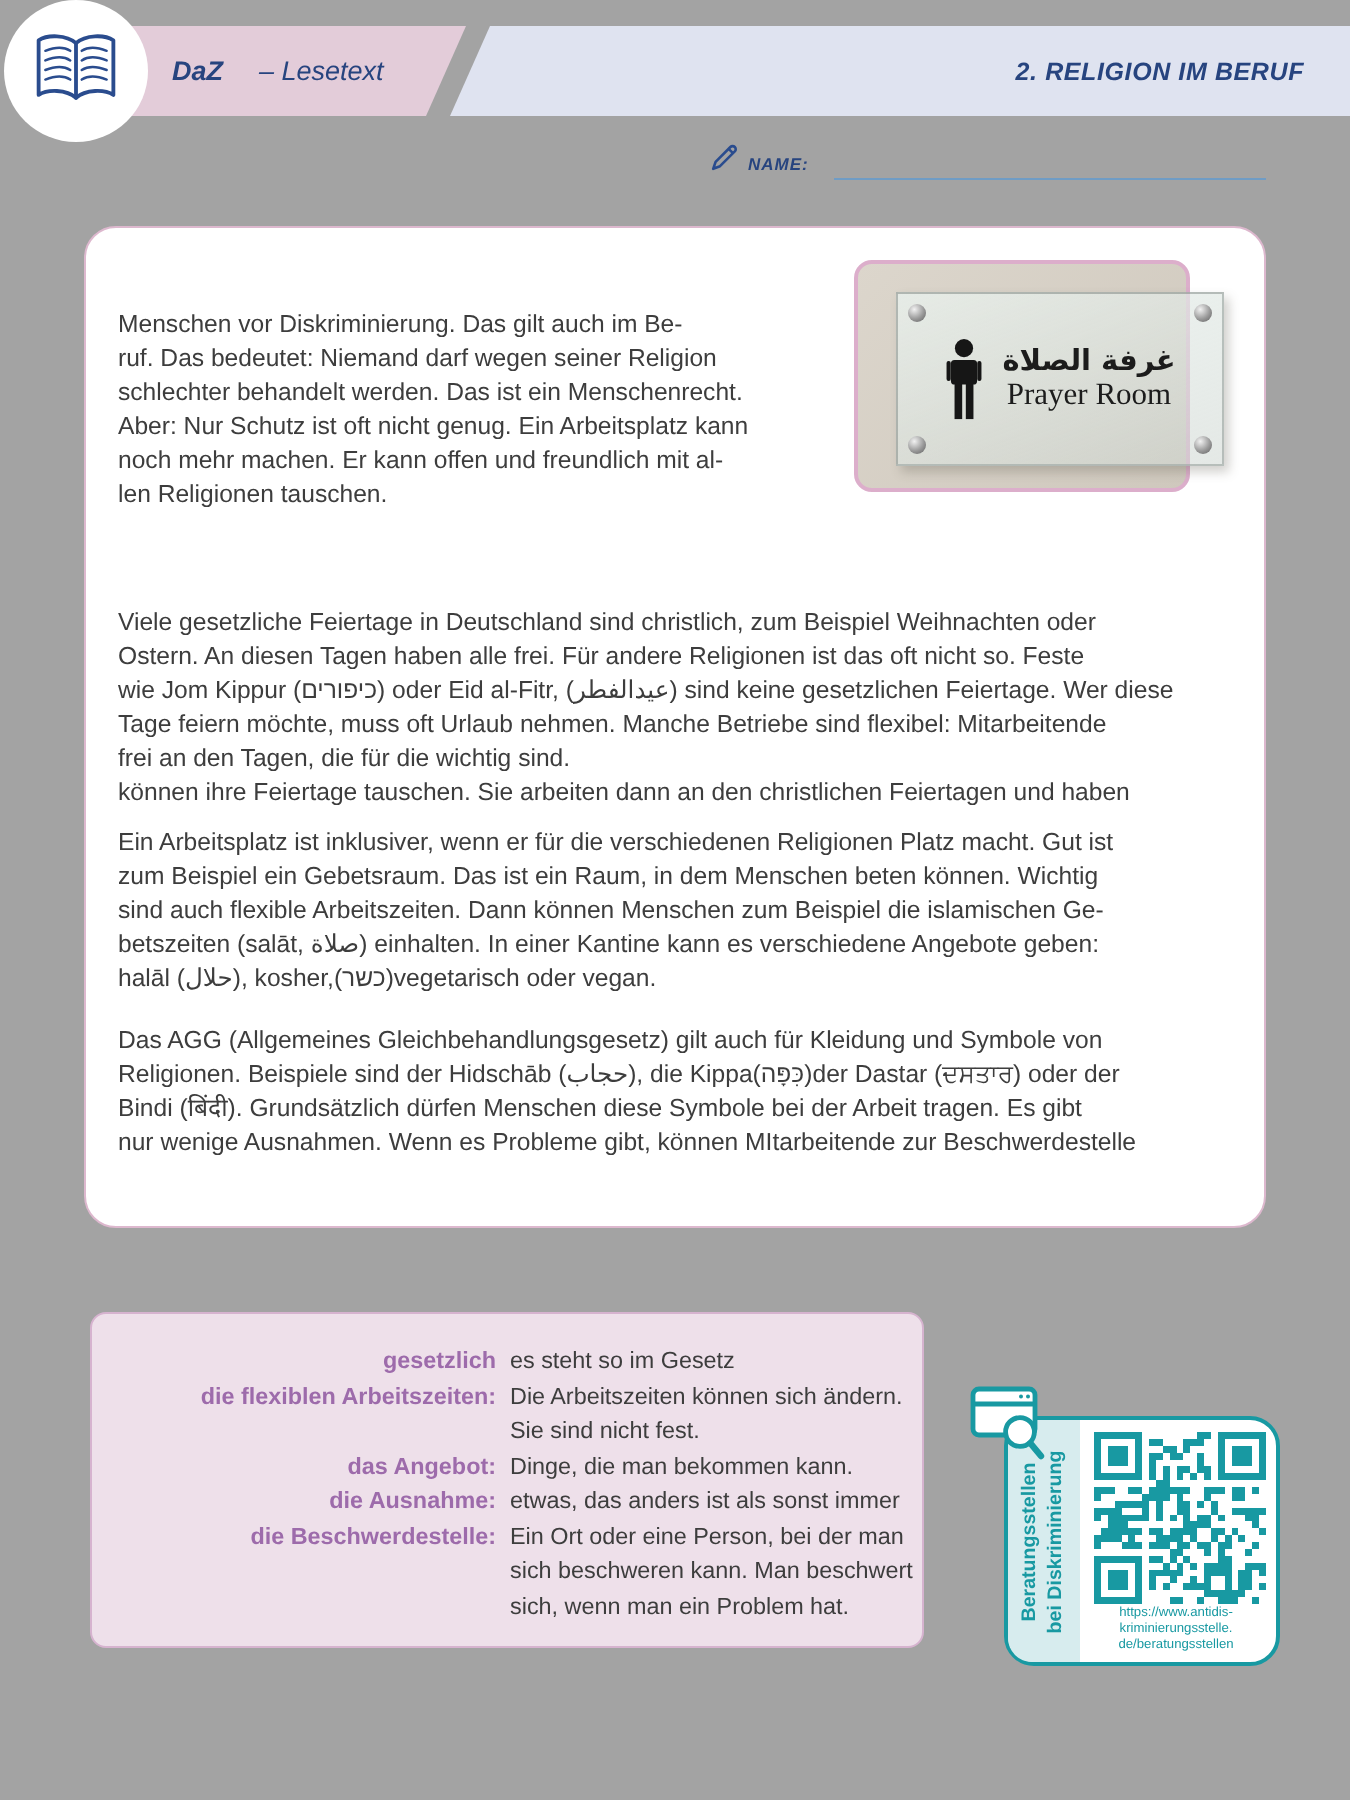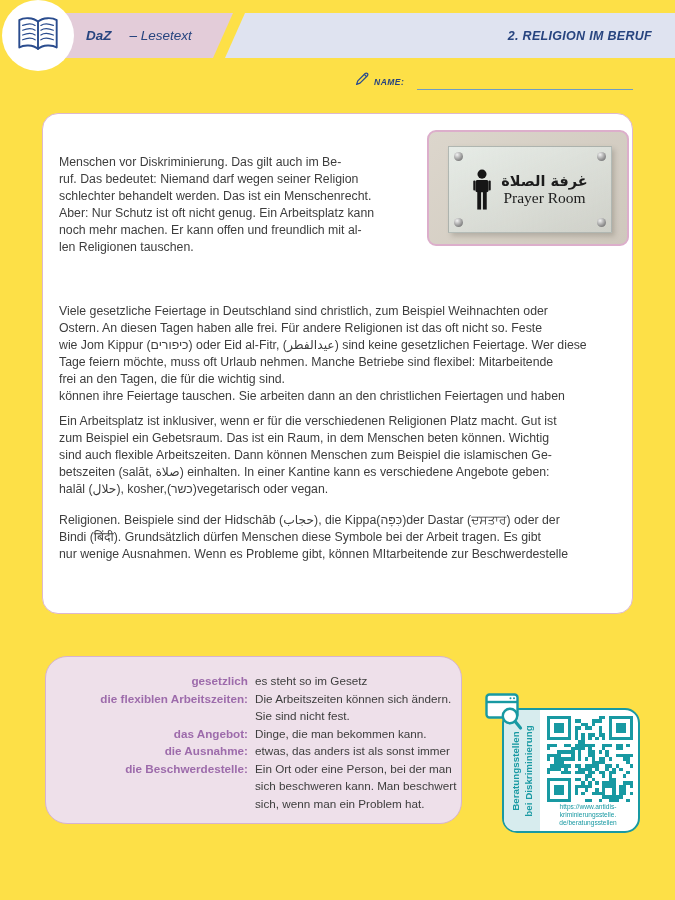--- a/index.html
+++ b/index.html
@@ -11,21 +11,21 @@
     --body-text:#3d3d3d;
     --glossary-bg:#eee0ea;
     --glossary-border:#d6b3cf;
     --glossary-term:#9d6bab;
     --teal:#1899a2;
     --teal-light:#d7ecee;
     --underline-blue:#6f9cc5;
     --photo-border:#dcaecb;
   }
   html,body{margin:0;padding:0;background:#fff;}
-  .page{position:relative;width:675px;height:900px;background:#fde047;overflow:hidden;
+  .page{position:relative;width:675px;height:900px;background:#a3a3a3;overflow:hidden;
         font-family:"Liberation Sans","DejaVu Sans",sans-serif;color:var(--body-text);}
 
   
   .banner-pink{position:absolute;left:40px;top:13px;width:193px;height:45px;background:var(--pink-banner);
      clip-path:polygon(0 0,100% 0,calc(100% - 20px) 100%,0 100%);}
   .banner-lav{position:absolute;left:225px;top:13px;right:0;height:45px;background:var(--lavender-banner);
      clip-path:polygon(20px 0,100% 0,100% 100%,0 100%);}
   .logo-circle{position:absolute;left:2px;top:0;width:72px;height:71px;border-radius:50%;background:#fff;}
   .book-icon{position:absolute;left:15px;top:14px;}
   .course-label{position:absolute;left:86px;top:13px;height:45px;display:flex;align-items:center;
@@ -48,38 +48,38 @@
   .article-title{position:absolute;left:16px;top:11px;font-size:17px;font-weight:bold;
      color:var(--title-pink);letter-spacing:.2px;}
   .para{position:absolute;left:16px;font-size:12.3px;line-height:16.9px;color:var(--body-text);}
   .para .tl{white-space:pre;}
   .p1{top:40px;width:372px;}
   .p2{top:189px;}
   .p3{top:299px;}
   .p4{top:398px;}
 
   
-  .photo{position:absolute;left:384px;top:16px;width:202px;height:116px;box-sizing:border-box;
+  .photo{position:absolute;left:384px;top:16px;width:168px;height:116px;box-sizing:border-box;
      border:2px solid var(--photo-border);border-radius:9px;
      background:linear-gradient(135deg,#dcd6cc,#cfc8bd);}
   .glass{position:absolute;left:19px;top:14px;width:162px;height:85px;
      background:linear-gradient(160deg,rgba(233,241,237,.8),rgba(206,214,209,.55));
      border:1px solid rgba(140,150,145,.55);box-shadow:2.5px 3px 5px rgba(90,85,75,.28);}
   .screw{position:absolute;width:9px;height:9px;border-radius:50%;
      background:radial-gradient(circle at 35% 30%,#f2f2f2,#9a9a9a 55%,#5d5d5d);}
   .screw.tl{left:5px;top:5px;}  .screw.tr{right:5px;top:5px;}
   .screw.bl{left:5px;bottom:5px;}  .screw.br{right:5px;bottom:5px;}
   .sign-content{position:absolute;inset:0;display:flex;align-items:center;justify-content:center;gap:9px;}
   .sign-text{display:flex;flex-direction:column;align-items:center;}
   .sign-arabic{font-size:14.5px;font-weight:bold;color:#1c1c1c;font-family:"DejaVu Sans",sans-serif;}
   .sign-english{font-family:"Liberation Serif","DejaVu Serif",serif;font-size:15.5px;color:#1c1c1c;}
 
   
   .glossary{position:absolute;left:45px;top:656px;width:417px;height:168px;box-sizing:border-box;
-     background:var(--glossary-bg);border:1.6px solid var(--glossary-border);border-radius:22px;
+     background:var(--glossary-bg);border:1.6px solid var(--glossary-border);border-radius:8px;
      padding:15px 12px 10px 12px;}
   .gl-row{display:flex;gap:7px;font-size:11.7px;line-height:17.5px;}
   .gl-term{width:190px;text-align:right;font-weight:bold;color:var(--glossary-term);flex:none;}
   .gl-def{color:var(--body-text);}
   .gl-def .tl{white-space:pre;}
 
   
   .qr-badge{position:absolute;left:502px;top:708px;width:138px;height:125px;box-sizing:border-box;
      border:2.2px solid var(--teal);border-radius:15px;background:#fff;}
   .qr-strip{position:absolute;left:0;top:0;bottom:0;width:36px;background:var(--teal-light);
@@ -150,20 +150,21 @@
         <div class="tl">können ihre Feiertage tauschen. Sie arbeiten dann an den christlichen Feiertagen und haben</div>
       </div>
     <div class="para p3">
         <div class="tl">Ein Arbeitsplatz ist inklusiver, wenn er für die verschiedenen Religionen Platz macht. Gut ist</div>
         <div class="tl">zum Beispiel ein Gebetsraum. Das ist ein Raum, in dem Menschen beten können. Wichtig</div>
         <div class="tl">sind auch flexible Arbeitszeiten. Dann können Menschen zum Beispiel die islamischen Ge-</div>
         <div class="tl">betszeiten (salāt, صلاة) einhalten. In einer Kantine kann es verschiedene Angebote geben:</div>
         <div class="tl">halāl (حلال), kosher,(כשר)vegetarisch oder vegan.</div>
       </div>
     <div class="para p4">
+        <div class="tl">Das AGG (Allgemeines Gleichbehandlungsgesetz) gilt auch für Kleidung und Symbole von</div>
         <div class="tl">Religionen. Beispiele sind der Hidschāb (حجاب), die Kippa(כִּפָּה)der Dastar (ਦਸਤਾਰ) oder der</div>
         <div class="tl">Bindi (बिंदी). Grundsätzlich dürfen Menschen diese Symbole bei der Arbeit tragen. Es gibt</div>
         <div class="tl">nur wenige Ausnahmen. Wenn es Probleme gibt, können MItarbeitende zur Beschwerdestelle</div>
       </div>
 
     <div class="photo">
       <div class="glass">
         <div class="screw tl"></div>
         <div class="screw tr"></div>
         <div class="screw bl"></div>

